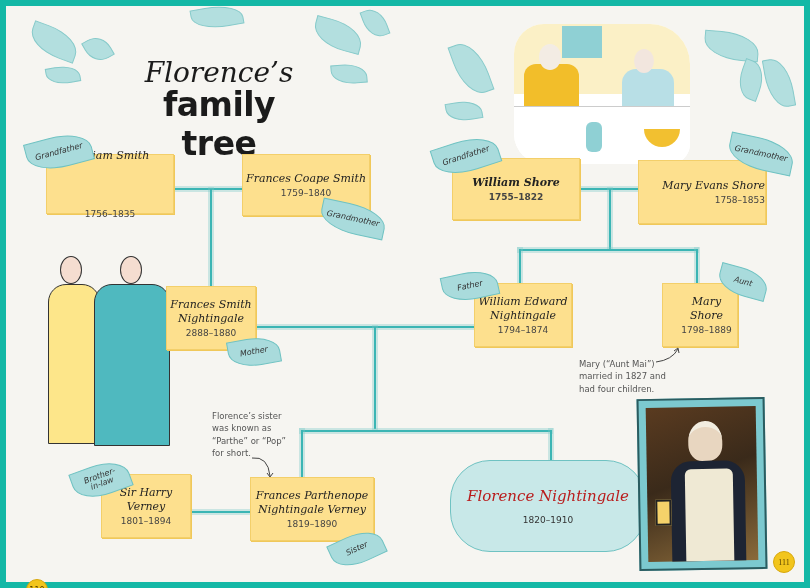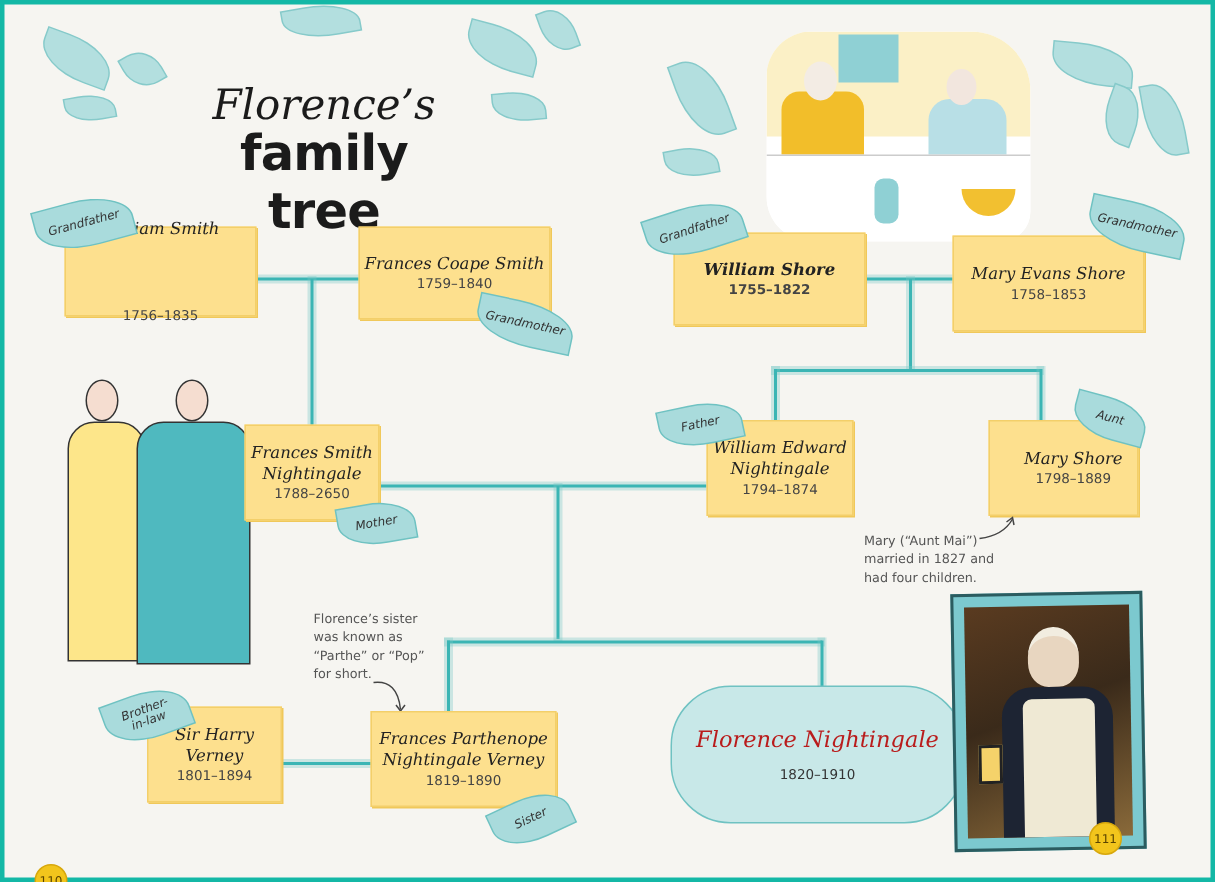--- a/index.html
+++ b/index.html
@@ -1,18 +1,18 @@
 <!DOCTYPE html>
 <html><head>
 <meta charset="utf-8">
 <style>
   * { box-sizing: border-box; margin: 0; padding: 0; }
   html, body { width: 810px; height: 588px; overflow: hidden; }
   body { background: #f6f5f1; font-family: "DejaVu Sans", sans-serif; color: #2a2a2a; position: relative; }
-  .page { position: absolute; inset: 0; border: 3px solid #14b8a6; }
+  .page { position: absolute; inset: 0; border: 6px solid #14b8a6; }
   .abs { position: absolute; }
   .line { position: absolute; background: #3bb5b4; box-shadow: 0 0 0 2px rgba(120,200,198,0.35); }
   .card { position: absolute; background: #fde08e; border: 1px solid #f3cf6a; display: flex; flex-direction: column; align-items: center; justify-content: center; text-align: center; box-shadow: 1px 1px 0 #f0c85a; }
   .card .name { font-family: "DejaVu Serif", serif; font-size: 11px; line-height: 1.25; color: #222; font-style: italic; }
   .card .dates { font-size: 9px; color: #444; margin-top: 2px; }
   .leaf { position: absolute; background: #a9dbdc; border: 1px solid #6fc2c2; border-radius: 0 60% 0 60%; display: flex; align-items: center; justify-content: center; }
   .leaf.tag span { font-size: 8px; color: #333; font-style: italic; text-align: center; line-height: 1.05; }
   .deco-leaf { position: absolute; background: #b3dfdf; border: 1px solid #86caca; border-radius: 0 70% 0 70%; }
   .title-script { font-family: "DejaVu Serif", serif; font-style: italic; font-size: 28px; color: #1b1b1b; }
   .title-main { font-family: "DejaVu Sans", sans-serif; font-weight: bold; font-size: 33px; color: #1b1b1b; letter-spacing: -0.5px; }
@@ -100,47 +100,47 @@
   </div>
 
   <div class="card" style="left:446px;top:152px;width:128px;height:62px;font-weight:bold;">
     <div class="name">William Shore</div>
     <div class="dates">1755–1822</div>
   </div>
   <div class="leaf tag" style="left:427px;top:134px;width:66px;height:32px;transform:rotate(-18deg);">
     <span>Grandfather</span>
   </div>
 
-  <div class="card" style="left:632px;top:154px;width:128px;height:64px;">
+  <div class="card" style="left:632px;top:154px;width:128px;height:64px;align-items:flex-end;">
     <div class="name">Mary Evans Shore</div>
     <div class="dates">1758–1853</div>
   </div>
   <div class="leaf tag" style="left:722px;top:132px;width:66px;height:32px;transform:rotate(12deg);">
     <span>Grandmother</span>
   </div>
 
   <div class="card" style="left:160px;top:280px;width:90px;height:64px;">
     <div class="name">Frances Smith</div>
     <div class="name">Nightingale</div>
-    <div class="dates">1788–2650</div>
+    <div class="dates">2888–1880</div>
   </div>
   <div class="leaf tag" style="left:222px;top:332px;width:52px;height:28px;transform:rotate(-10deg);">
     <span>Mother</span>
   </div>
 
   <div class="card" style="left:468px;top:277px;width:98px;height:64px;">
     <div class="name">William Edward</div>
     <div class="name">Nightingale</div>
     <div class="dates">1794–1874</div>
   </div>
   <div class="leaf tag" style="left:436px;top:266px;width:56px;height:28px;transform:rotate(-12deg);">
     <span>Father</span>
   </div>
 
-  <div class="card" style="left:656px;top:277px;width:100px;height:64px;padding-left:13px;">
+  <div class="card" style="left:656px;top:277px;width:76px;height:64px;padding-left:13px;">
     <div class="name">Mary Shore</div>
     <div class="dates">1798–1889</div>
   </div>
   <div class="leaf tag" style="left:712px;top:262px;width:50px;height:28px;transform:rotate(15deg);">
     <span>Aunt</span>
   </div>
 
   <div class="abs note" style="left:573px;top:352px;">
     <div>Mary (“Aunt Mai”)</div>
     <div>married in 1827 and</div>
@@ -188,14 +188,14 @@
   <div class="portrait" style="left:632px;top:392px;width:128px;height:172px;">
     <div class="inner">
       <div class="abs" style="left:42px;top:14px;width:34px;height:40px;background:#e8d6c0;border-radius:50% 50% 40% 40%;border-top:6px solid #f2ede0;"></div>
       <div class="abs" style="left:24px;top:54px;width:74px;height:110px;background:#1d2433;border-radius:20px 20px 0 0;"></div>
       <div class="abs" style="left:38px;top:62px;width:48px;height:104px;background:#efe9d4;border-radius:6px 6px 0 0;"></div>
       <div class="abs" style="left:8px;top:92px;width:16px;height:26px;background:#f5d26a;border:2px solid #222;"></div>
     </div>
   </div>
 
   <div class="page-num" style="left:20px;top:545px;margin-top:28px;">110</div>
-  <div class="page-num" style="left:723px;top:545px;">111</div>
+  <div class="page-num" style="left:767px;top:545px;font-family:Liberation Serif, serif;">111</div>
 </div>
 
 </body></html>

